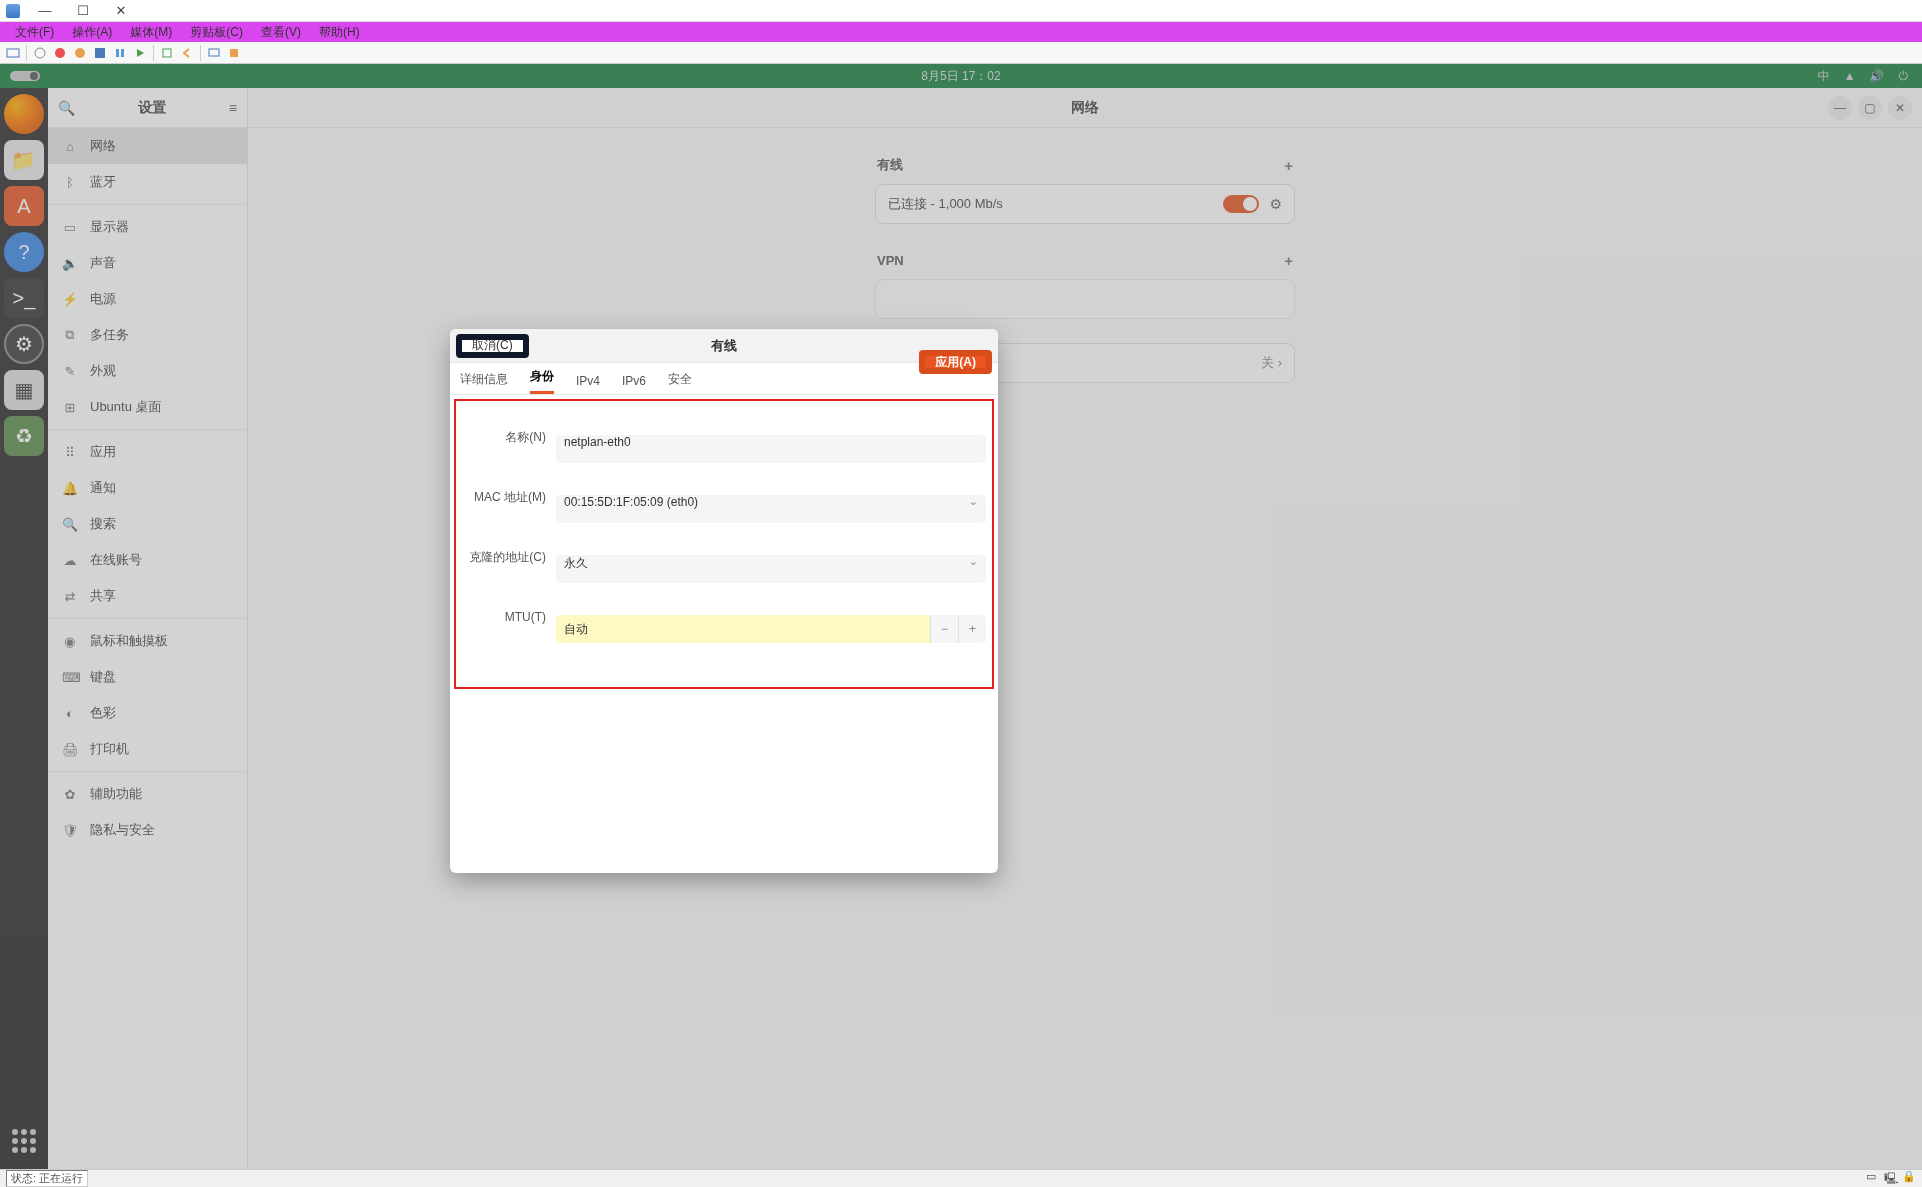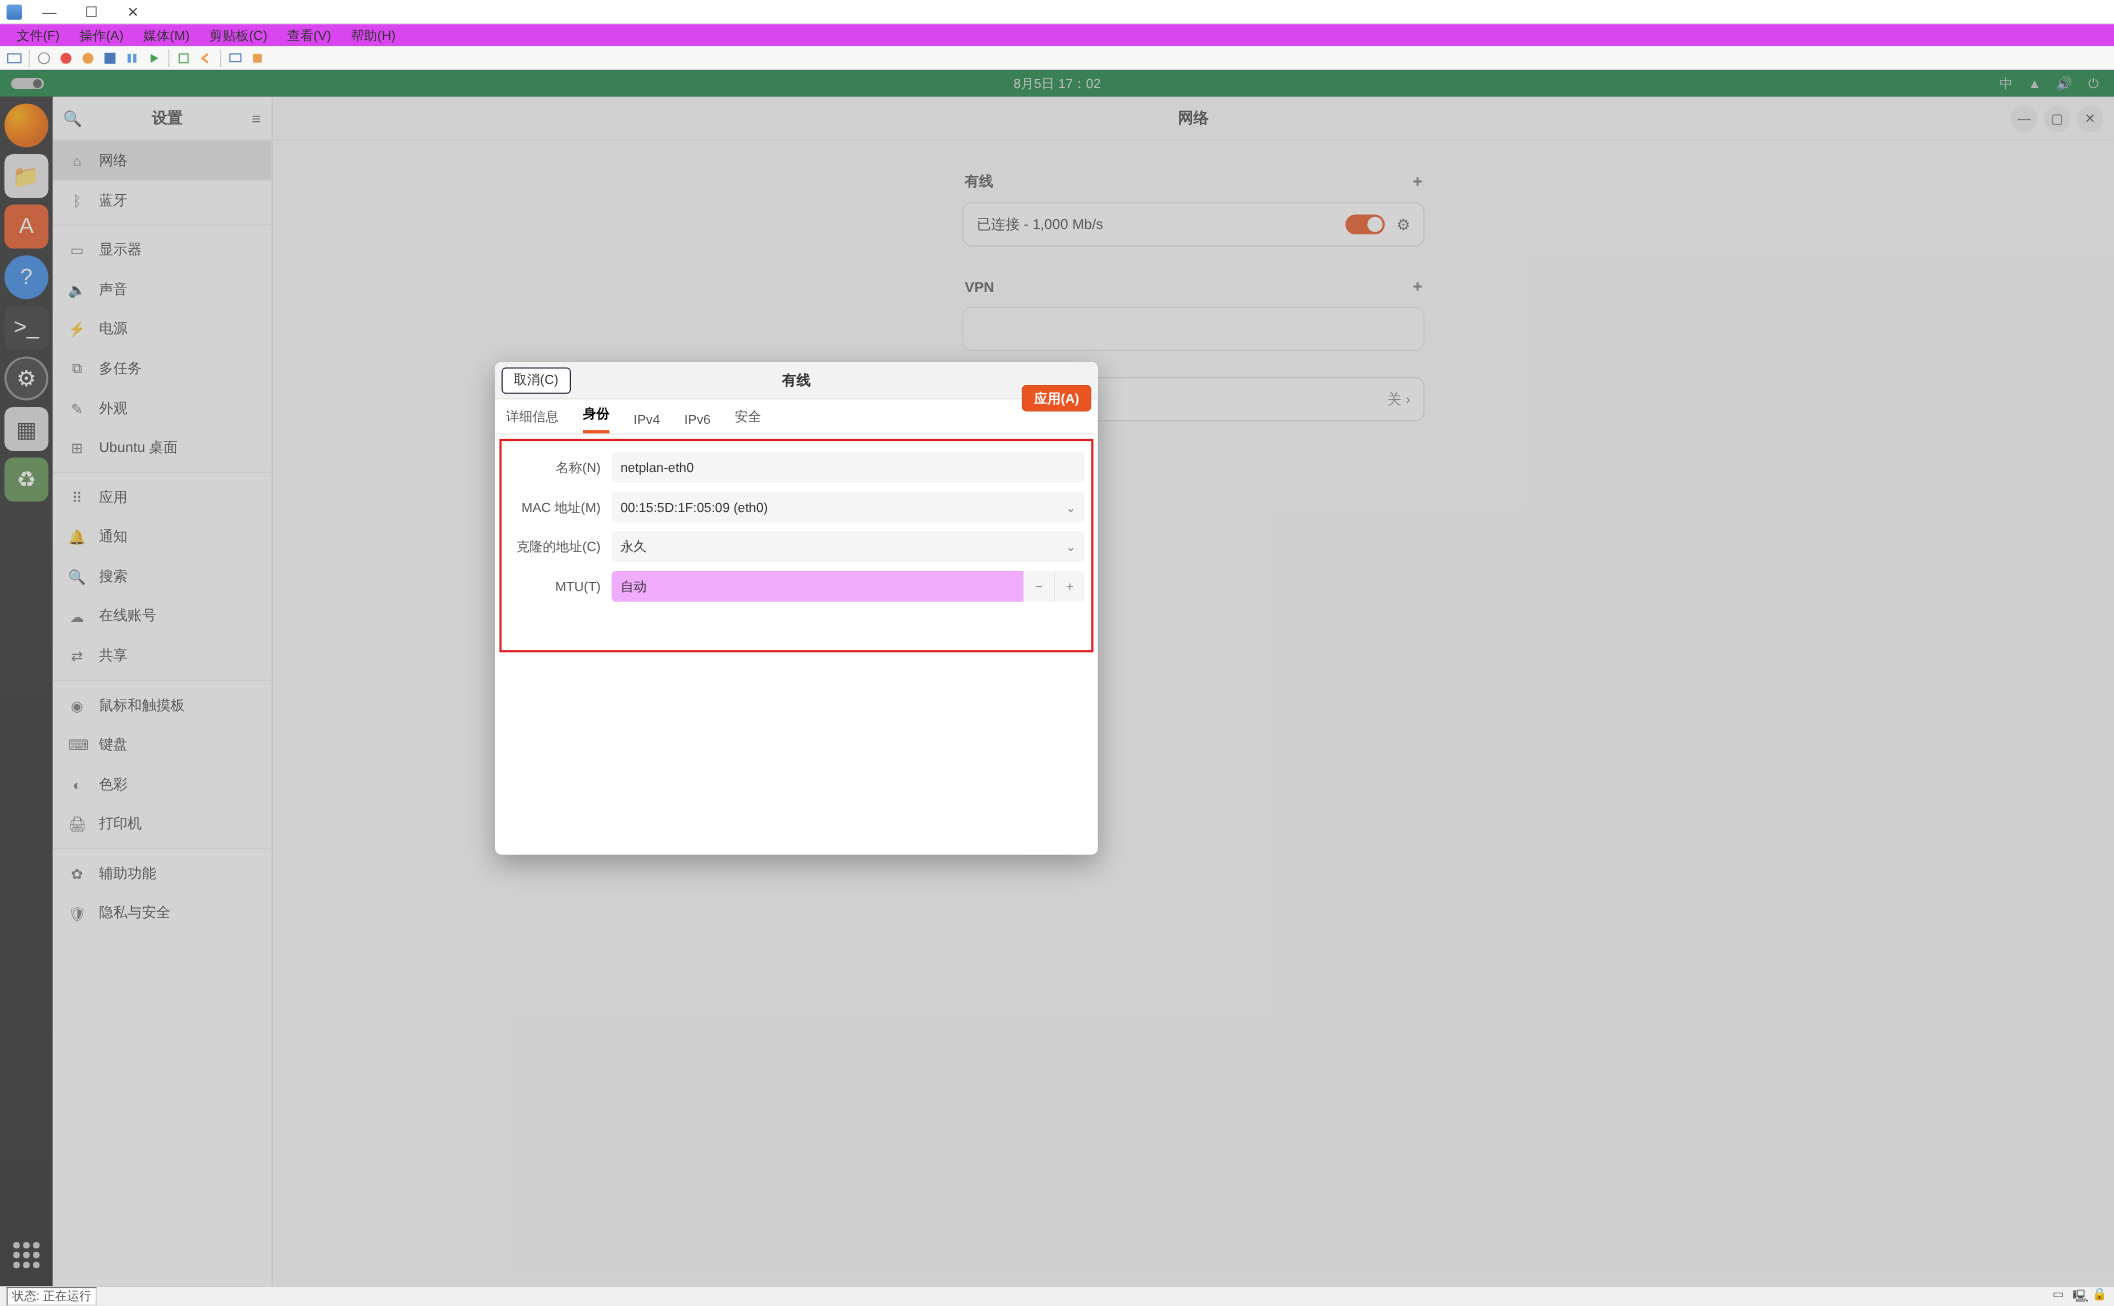--- a/index.html
+++ b/index.html
@@ -80,34 +80,34 @@
 .net-row .row-text { flex:1; }
 .toggle { width:36px; height:18px; background:#e95420; border-radius:9px; position:relative;}
 .toggle::after { content:""; width:14px; height:14px; background:#fff; border-radius:50%; position:absolute; right:2px; top:2px;}
 .gear { color:#666; font-size:14px; cursor:pointer;}
 .proxy-row { background:#fff; border:1px solid #ddd; border-radius:8px; height:40px; display:flex; align-items:center; padding:0 12px; justify-content:space-between; margin-top:6px;}
 .proxy-row .pv { color:#888; }
 
 
 .dialog { position:absolute; width: 548px; left: 450px; top: 265px; background:#fff; border-radius:6px; box-shadow: 0 8px 24px rgba(0,0,0,0.3); overflow:hidden; z-index:10;}
 .dlg-head { height:34px; background:#f2f2f2; display:flex; align-items:center; padding:0 6px; position:relative; border-bottom:1px solid #e4e4e4;}
-.dlg-btn { height:24px; padding:0 10px; border-radius:4px; display:flex; align-items:center; font-size:12px; cursor:pointer; border:1px solid #0f172a; background:#fff;}
+.dlg-btn { height:24px; padding:0 10px; border-radius:4px; display:flex; align-items:center; font-size:12px; cursor:pointer; border:6px solid #0f172a; background:#fff;}
 .dlg-title { position:absolute; left:50%; transform:translateX(-50%); font-size:13px; font-weight:600; color:#333;}
 .dlg-apply { position:absolute; right:6px; background:#e95420; color:#fff; border-color:#d94d1c; font-weight:700;margin-top:33px;}
 .dlg-tabs { height:32px; display:flex; align-items:flex-end; padding:0 10px; gap:22px; border-bottom:1px solid #eaeaea; font-size:12px; color:#555;}
 .dlg-tabs span { padding-bottom:6px; cursor:pointer;}
 .dlg-tabs span.active { color:#000; border-bottom:3px solid #e95420; font-weight:600;}
 .dlg-body { padding:0; }
 .highlight-box { border:2px solid #e12020; margin:4px; padding: 10px 6px 36px 6px;}
 .field { display:flex; align-items:center; margin-bottom:8px; }
 .field label { width:94px; text-align:right; padding-right:10px; font-size:12px; color:#555;}
-.field .fctrl { flex:1; height:28px; background:#f5f5f5; border-radius:4px; display:flex; align-items:center; padding:0 8px; font-size:12px; color:#333;}
+.field .fctrl { flex:1; height:28px; background:#f5f5f5; border-radius:4px; display:flex; align-items:flex-start; padding:0 8px; font-size:12px; color:#333;margin-top:24px;}
 .field .select .chev { margin-left:auto; color:#888; font-size:11px;}
 .field .stepper { display:flex; background:transparent; padding:0;}
-.field .stepper .val { flex:1; background:#f0abfc; border-radius:4px 0 0 4px; display:flex; align-items:center; padding:0 8px; height:28px;}
+.field .stepper .val { flex:1; background:#fef9c3; border-radius:4px 0 0 4px; display:flex; align-items:center; padding:0 8px; height:28px;}
 .field .stepper .sbtn { width:28px; height:28px; background:#f5f5f5; border-left:1px solid #e0e0e0; display:flex; align-items:center; justify-content:center; color:#888; cursor:pointer;}
 .field .stepper .sbtn:last-child { border-radius:0 4px 4px 0;}
 
 .cursor { position:absolute; left:595px; top:266px; font-size:14px; color:#000; pointer-events:none;}
 </style>
 </head>
 <body>
 
 <div class="hv-titlebar">
   <div class="hv-icon"></div>

